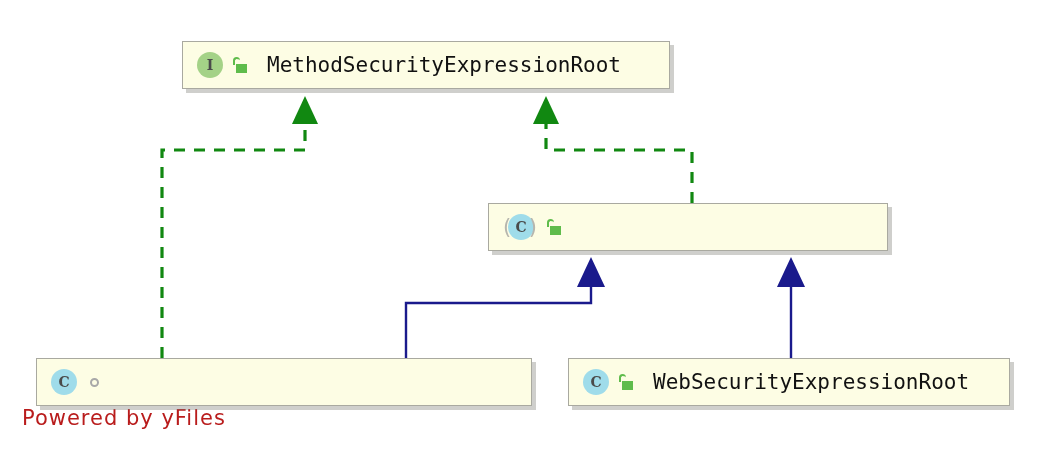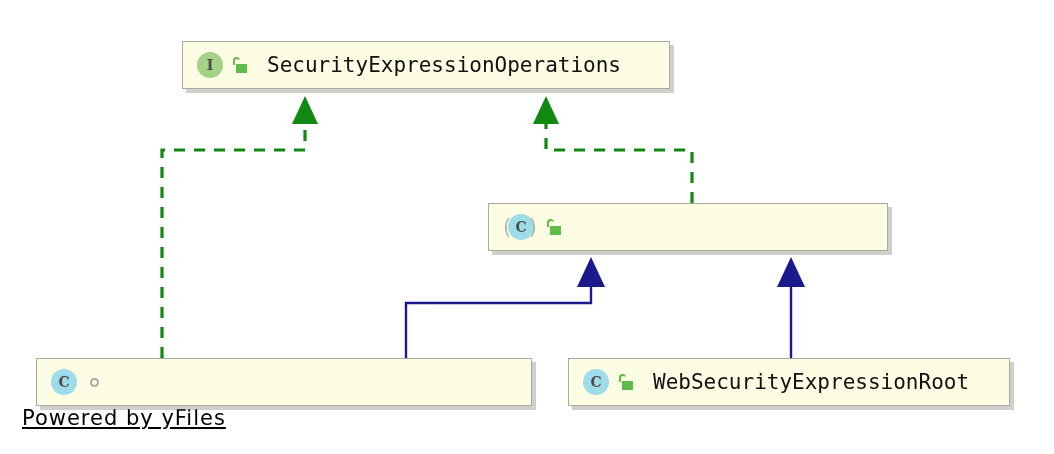--- a/index.html
+++ b/index.html
@@ -124,25 +124,24 @@
     color: #111111;
     white-space: nowrap;
     letter-spacing: 0px;
   }
   #watermark {
     position: absolute;
     left: 22px;
     top: 406px;
     font-family: "DejaVu Sans", "Liberation Sans", sans-serif;
     font-size: 21px;
-    color: #000000;
+    color: #b91c1c;
     letter-spacing: 1px;
     z-index: 1;
     user-select: none;
-    text-decoration: underline;
   }
 </style>
 </head>
 <body>
 
 <div id="diagram-canvas">
 
   <svg id="edge-layer" viewBox="0 0 1054 454" xmlns="http://www.w3.org/2000/svg">
 
     <g>
@@ -169,21 +168,21 @@
   <div class="uml-node" id="node-0" style="left:182px; top:41px; width:488px; height:48px;">
     <span class="node-icons">
       <span class="type-icon iface">
         <span class="disc">I</span>
       </span>
       <span class="vis-icon lock">
         <span class="shackle"></span>
         <span class="body"></span>
       </span>
     </span>
-    <span class="node-label">SecurityExpressionOperations</span>
+    <span class="node-label">MethodSecurityExpressionRoot</span>
   </div>
 
   <div class="uml-node" id="node-1" style="left:488px; top:203px; width:400px; height:48px;">
     <span class="node-icons">
       <span class="type-icon abstract cls">
         <span class="paren l">(</span>
         <span class="disc">C</span>
         <span class="paren r">)</span>
       </span>
       <span class="vis-icon lock">

